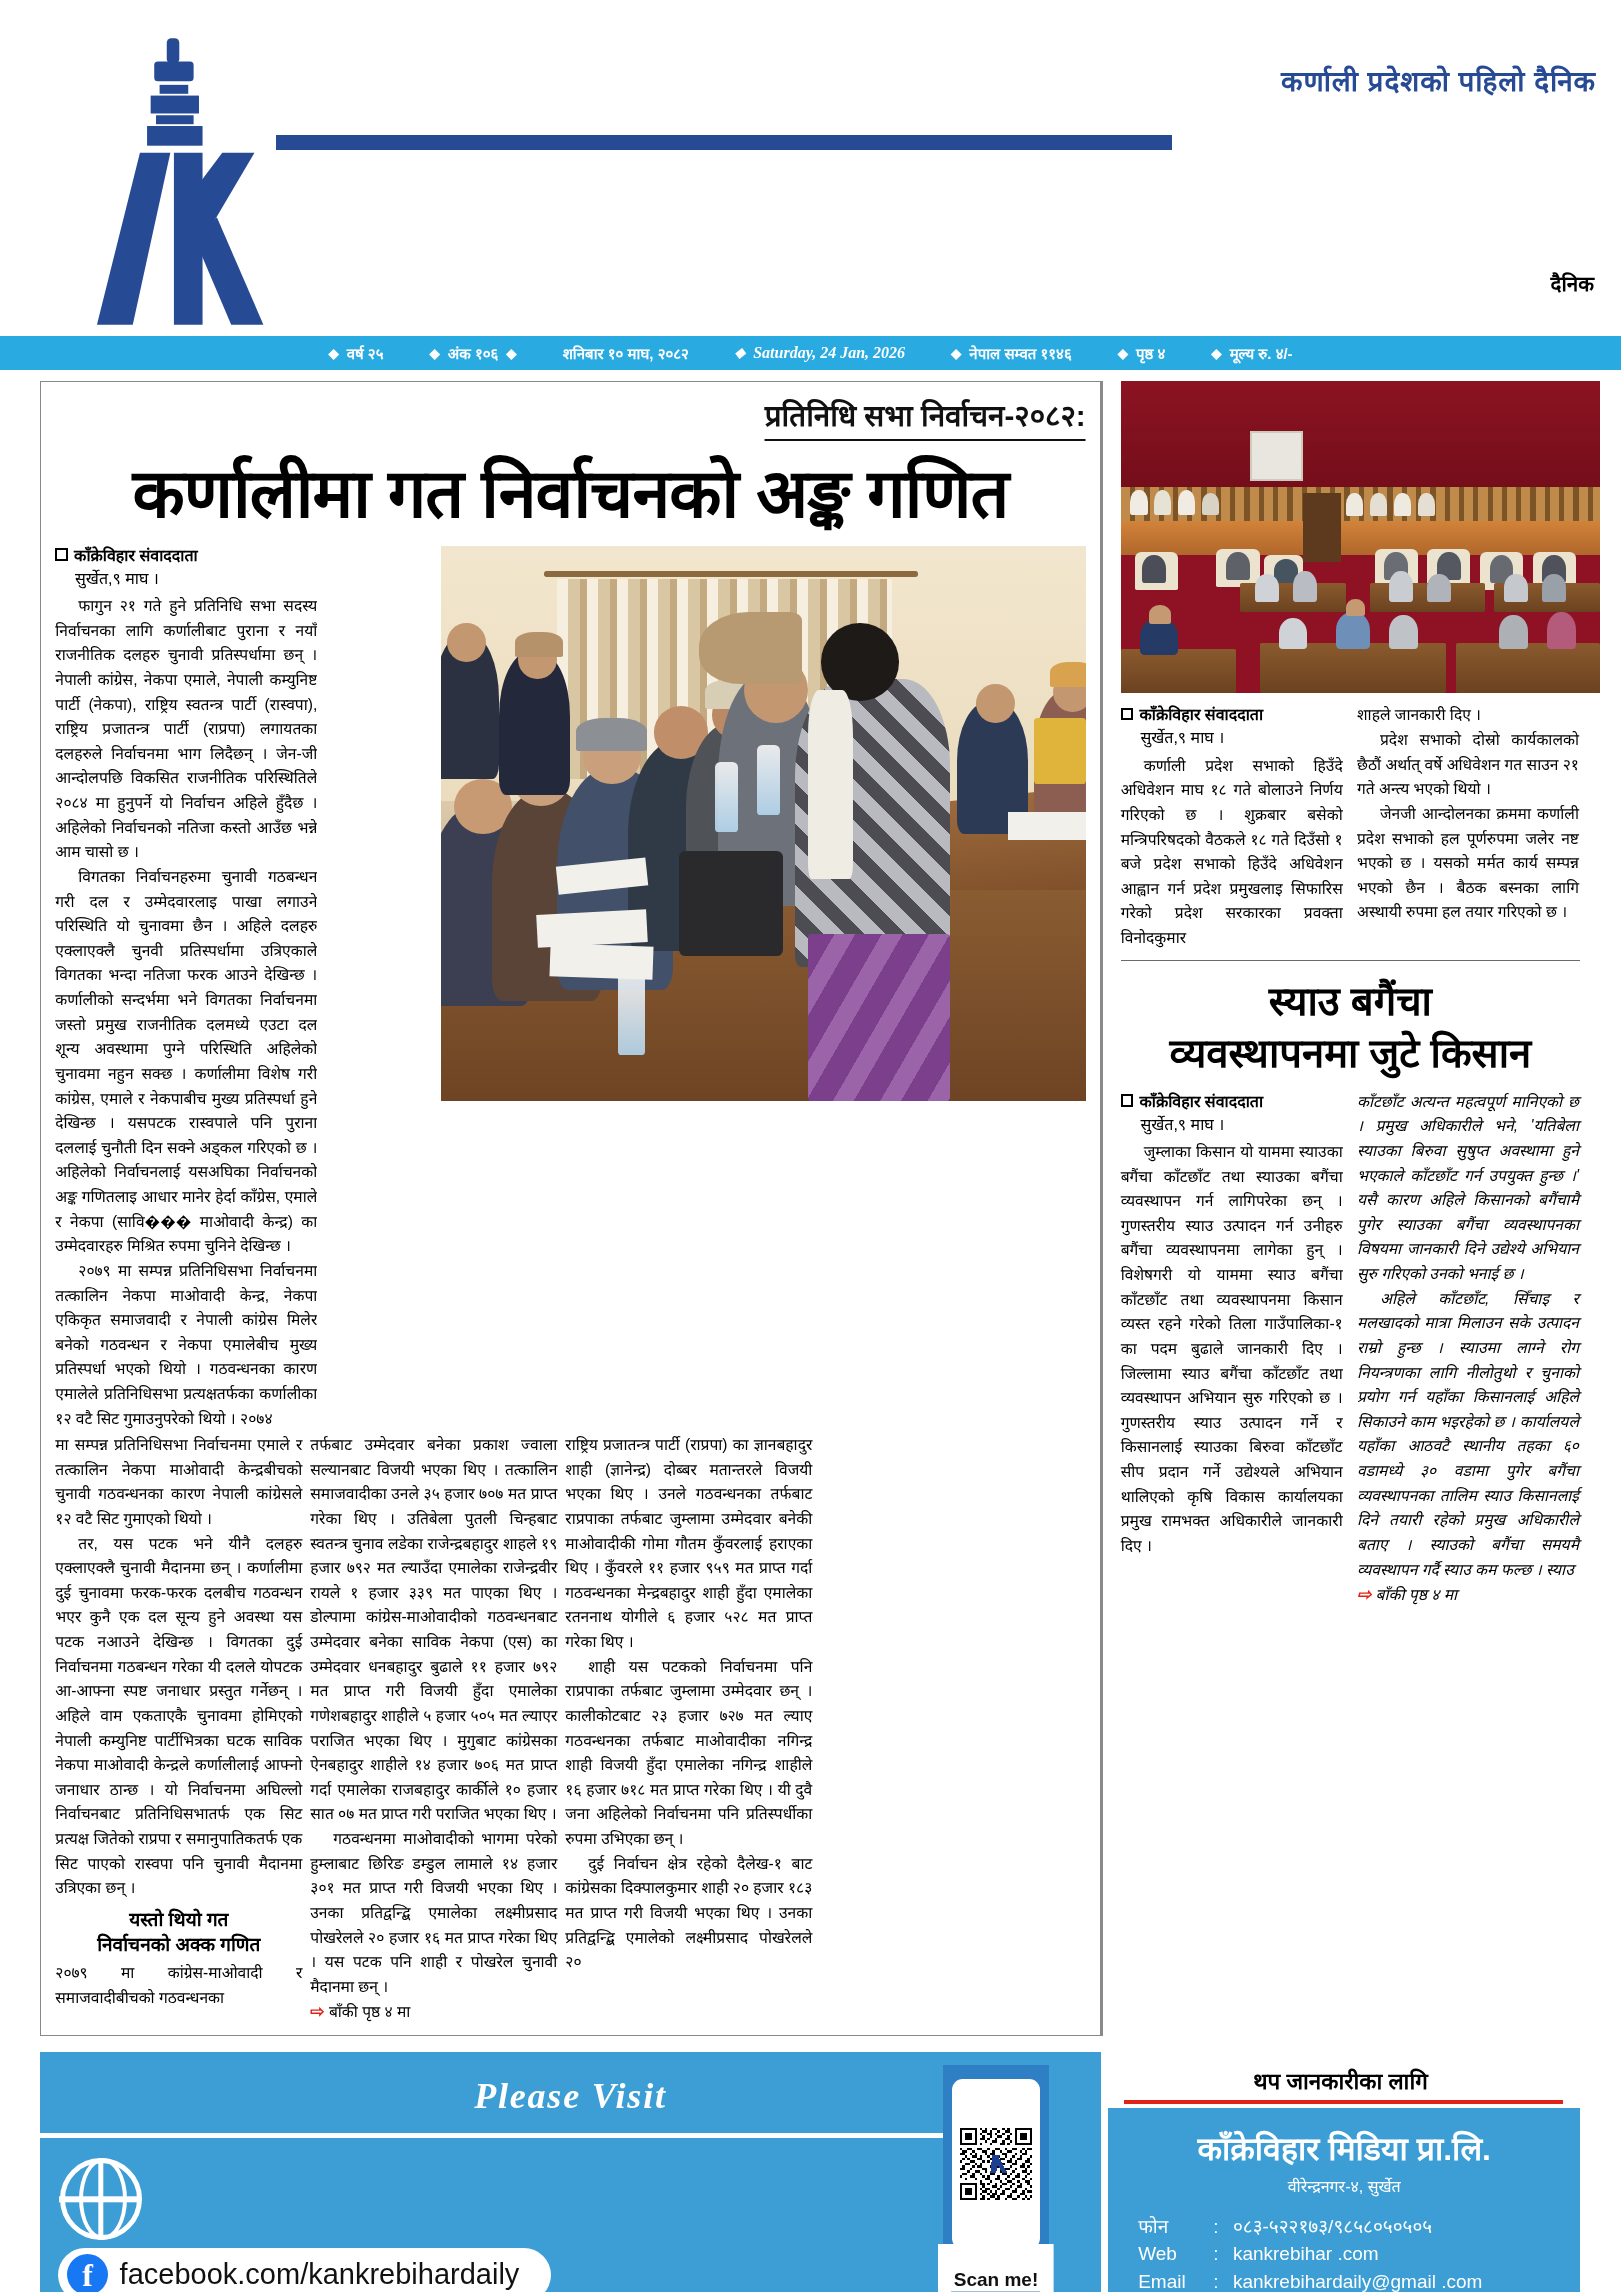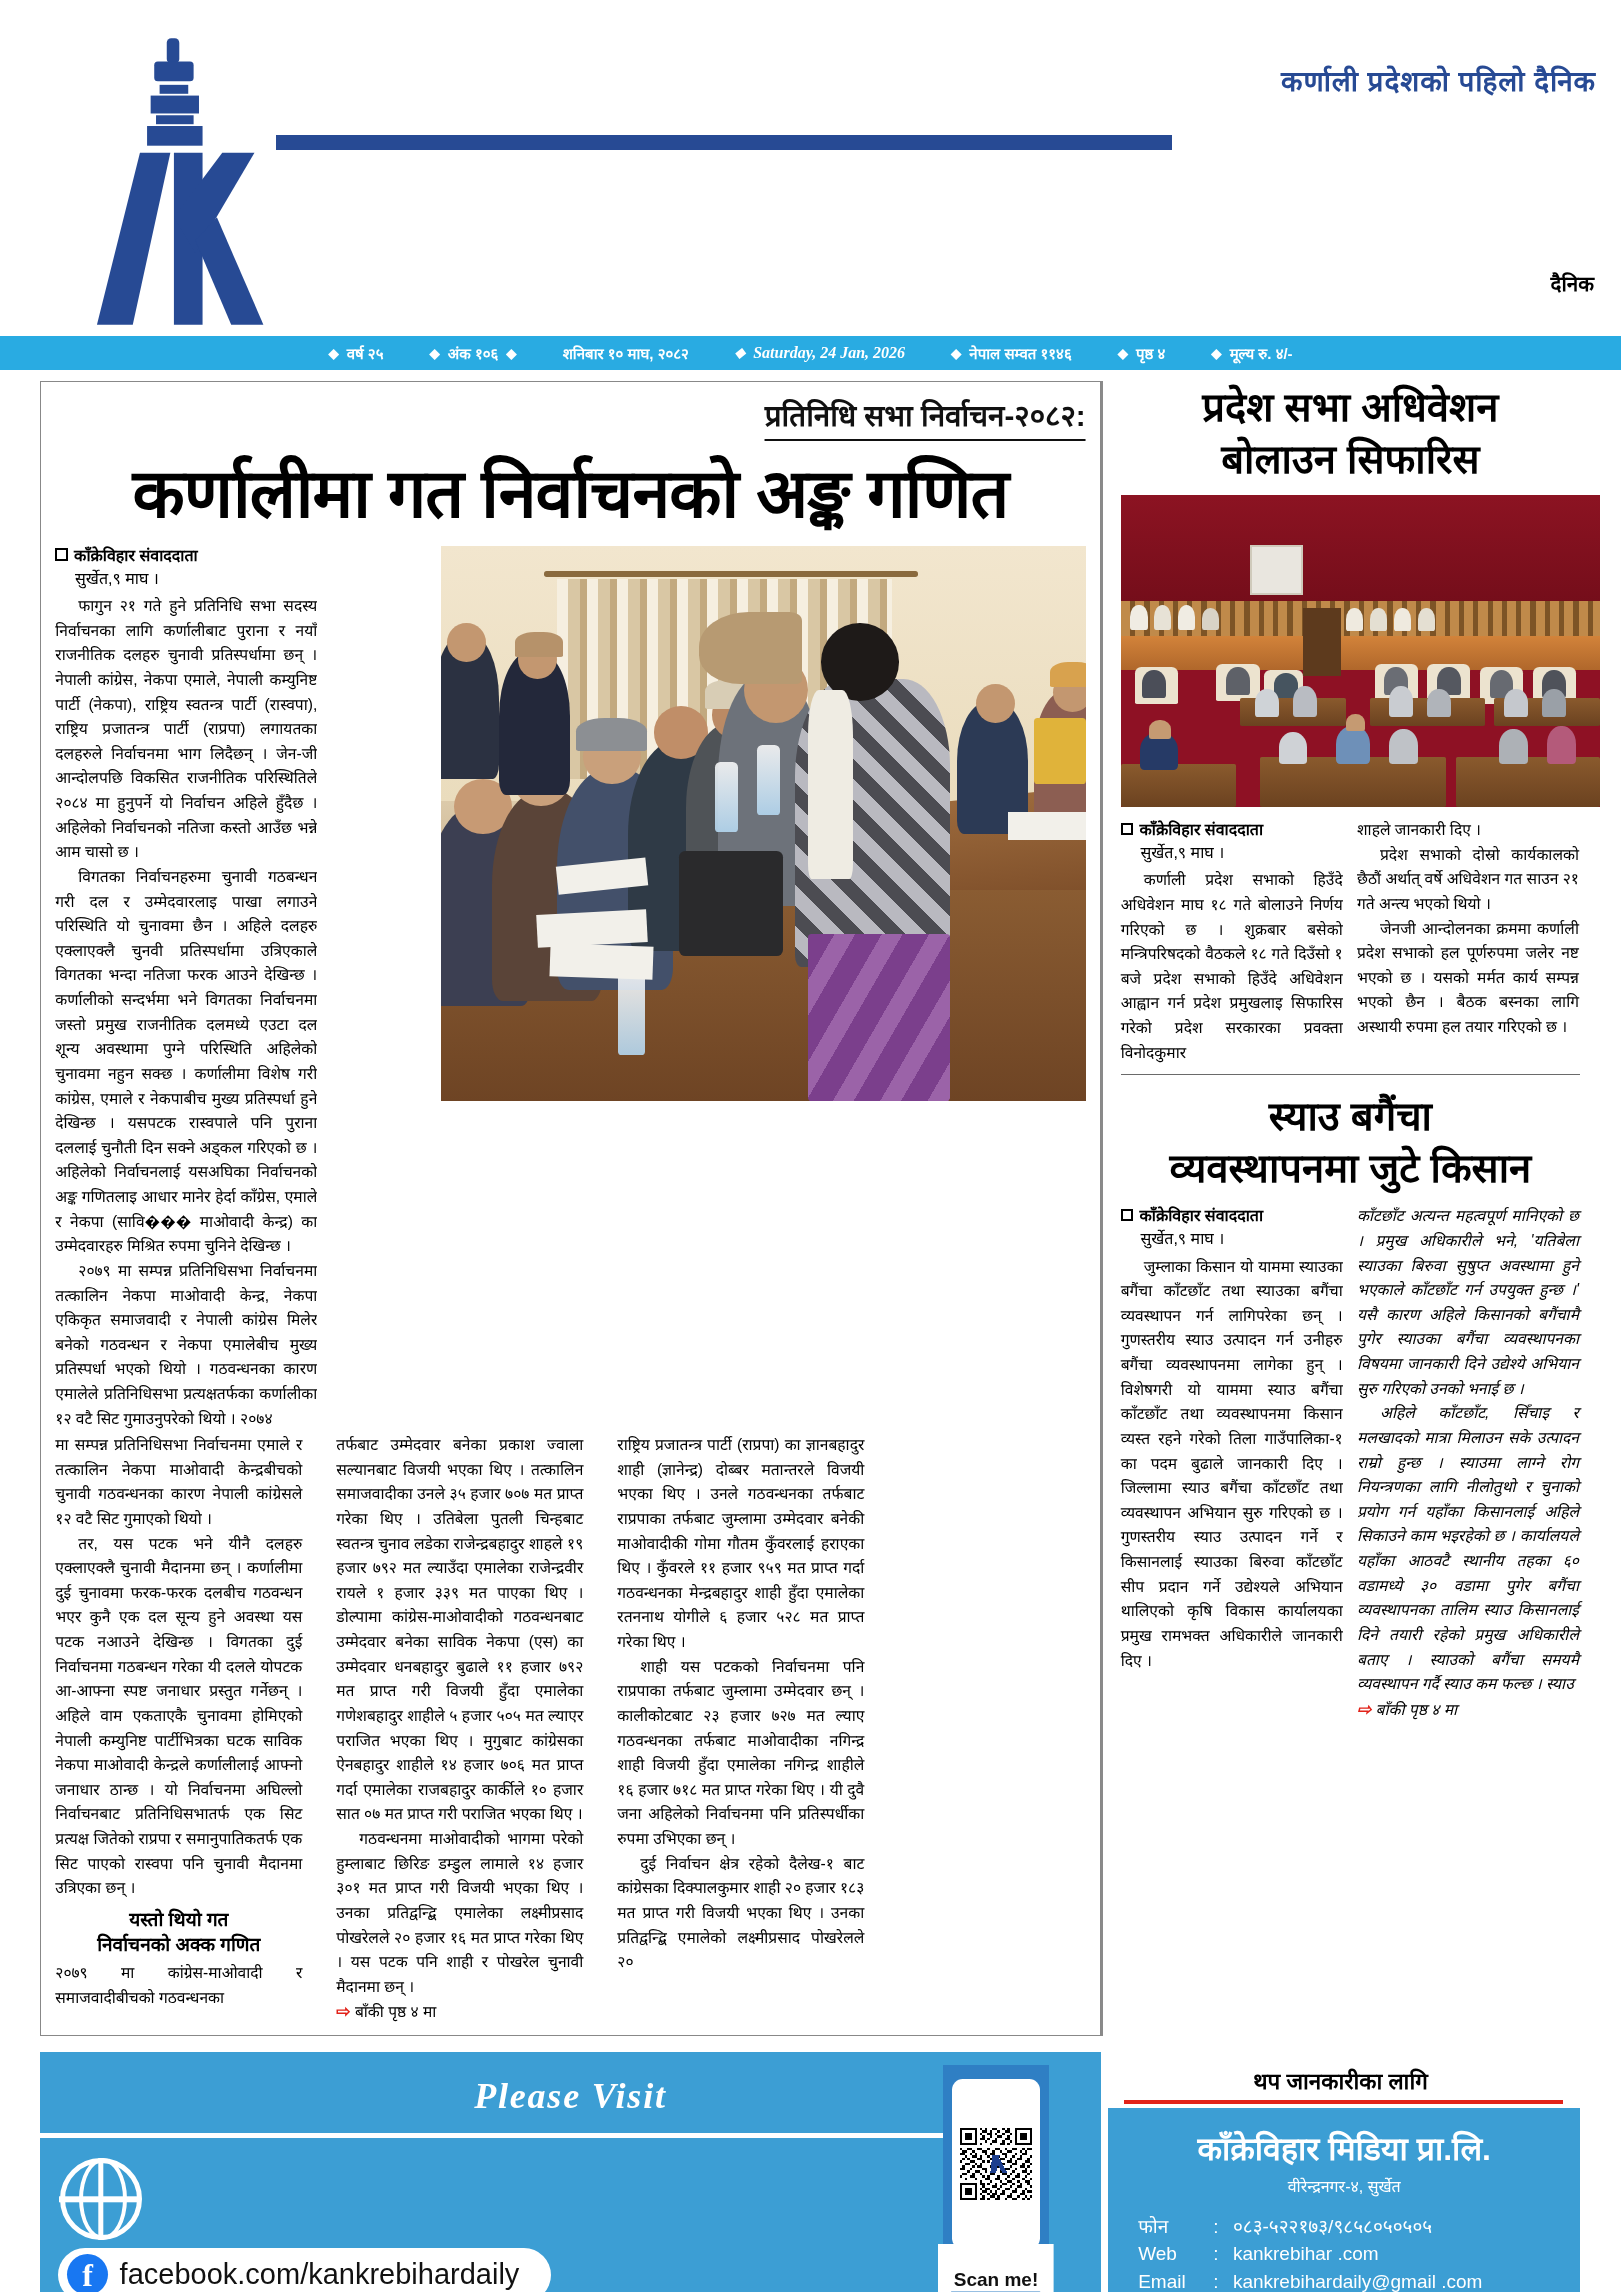--- a/index.html
+++ b/index.html
@@ -549,21 +549,21 @@
             <span class="sq"></span>
             <span>काँक्रेविहार संवाददाता</span>
           </div>
           <div class="dateline">सुर्खेत,९ माघ  ।</div>
           <p class="body">फागुन २१ गते हुने प्रतिनिधि सभा सदस्य निर्वाचनका लागि कर्णालीबाट पुराना र नयाँ राजनीतिक दलहरु चुनावी प्रतिस्पर्धामा छन् । नेपाली कांग्रेस, नेकपा एमाले, नेपाली कम्युनिष्ट पार्टी (नेकपा), राष्ट्रिय स्वतन्त्र पार्टी (रास्वपा), राष्ट्रिय प्रजातन्त्र पार्टी (राप्रपा) लगायतका दलहरुले निर्वाचनमा भाग लिदैछन् । जेन-जी आन्दोलपछि विकसित राजनीतिक परिस्थितिले २०८४ मा हुनुपर्ने यो निर्वाचन अहिले हुँदैछ । अहिलेको निर्वाचनको नतिजा कस्तो आउँछ भन्ने आम चासो छ ।</p>
           <p class="body">विगतका निर्वाचनहरुमा चुनावी गठबन्धन गरी दल र उम्मेदवारलाइ पाखा लगाउने परिस्थिति यो चुनावमा छैन । अहिले दलहरु एक्लाएक्लै चुनवी प्रतिस्पर्धामा उत्रिएकाले विगतका भन्दा नतिजा फरक आउने देखिन्छ । कर्णालीको सन्दर्भमा भने विगतका निर्वाचनमा जस्तो प्रमुख राजनीतिक दलमध्ये एउटा दल शून्य अवस्थामा पुग्ने परिस्थिति अहिलेको चुनावमा नहुन सक्छ । कर्णालीमा विशेष गरी कांग्रेस, एमाले र नेकपाबीच मुख्य प्रतिस्पर्धा हुने देखिन्छ । यसपटक रास्वपाले पनि पुराना दललाई चुनौती दिन सक्ने अड्कल गरिएको छ । अहिलेको निर्वाचनलाई यसअघिका निर्वाचनको अङ्क गणितलाइ आधार मानेर हेर्दा काँग्रेस, एमाले र नेकपा (सावि��� माओवादी केन्द्र) का उम्मेदवारहरु मिश्रित रुपमा चुनिने देखिन्छ ।</p>
           <p class="body">२०७९ मा सम्पन्न प्रतिनिधिसभा निर्वाचनमा तत्कालिन नेकपा माओवादी केन्द्र, नेकपा एकिकृत समाजवादी र नेपाली कांग्रेस मिलेर बनेको गठवन्धन र नेकपा एमालेबीच मुख्य प्रतिस्पर्धा भएको थियो । गठवन्धनका कारण एमालेले प्रतिनिधिसभा प्रत्यक्षतर्फका कर्णालीका १२ वटै सिट गुमाउनुपरेको थियो । २०७४</p>
         </div>
       </div>
 
-      <div style="display:flex; gap:34px; margin-top:1.8px;">
+      <div style="display:flex; gap:8px; margin-top:1.8px;">
         <div style="width:247px;">
           <p class="body nf">मा सम्पन्न प्रतिनिधिसभा निर्वाचनमा एमाले र तत्कालिन नेकपा माओवादी केन्द्रबीचको चुनावी गठवन्धनका कारण नेपाली कांग्रेसले १२ वटै सिट गुमाएको थियो ।</p>
           <p class="body">तर, यस पटक भने यीनै दलहरु एक्लाएक्लै चुनावी मैदानमा छन् । कर्णालीमा दुई चुनावमा फरक-फरक दलबीच गठवन्धन भएर कुनै एक दल सून्य हुने अवस्था यस पटक नआउने देखिन्छ । विगतका दुई निर्वाचनमा गठबन्धन गरेका यी दलले योपटक आ-आफ्ना स्पष्ट जनाधार प्रस्तुत गर्नेछन् । अहिले वाम एकताएकै चुनावमा होमिएको नेपाली कम्युनिष्ट पार्टीभित्रका घटक साविक नेकपा माओवादी केन्द्रले कर्णालीलाई आफ्नो जनाधार ठान्छ । यो निर्वाचनमा अघिल्लो निर्वाचनबाट प्रतिनिधिसभातर्फ एक सिट प्रत्यक्ष जितेको राप्रपा र समानुपातिकतर्फ एक सिट पाएको रास्वपा पनि चुनावी मैदानमा उत्रिएका छन् ।</p>
           <div class="subhead">यस्तो थियो गत<br>निर्वाचनको अक्क गणित</div>
           <p class="body nf">२०७९ मा कांग्रेस-माओवादी र समाजवादीबीचको गठवन्धनका</p>
         </div>
         <div style="width:247px;">
           <p class="body nf">तर्फबाट उम्मेदवार बनेका प्रकाश ज्वाला सल्यानबाट विजयी भएका थिए । तत्कालिन समाजवादीका उनले ३५ हजार ७०७ मत प्राप्त गरेका थिए । उतिबेला पुतली चिन्हबाट स्वतन्त्र चुनाव लडेका राजेन्द्रबहादुर शाहले १९ हजार ७९२ मत ल्याउँदा एमालेका राजेन्द्रवीर रायले १ हजार ३३९ मत पाएका थिए । डोल्पामा कांग्रेस-माओवादीको गठवन्धनबाट उम्मेदवार बनेका साविक नेकपा (एस) का उम्मेदवार धनबहादुर बुढाले ११ हजार ७९२ मत प्राप्त गरी विजयी हुँदा एमालेका गणेशबहादुर शाहीले ५ हजार ५०५ मत ल्याएर पराजित भएका थिए । मुगुबाट कांग्रेसका ऐनबहादुर शाहीले १४ हजार ७०६ मत प्राप्त गर्दा एमालेका राजबहादुर कार्कीले १० हजार सात ०७ मत प्राप्त गरी पराजित भएका थिए ।</p>
           <p class="body">गठवन्धनमा माओवादीको भागमा परेको हुम्लाबाट छिरिङ डम्डुल लामाले १४ हजार ३०१ मत प्राप्त गरी विजयी भएका थिए । उनका प्रतिद्वन्द्बि एमालेका लक्ष्मीप्रसाद पोखरेलले २० हजार १६ मत प्राप्त गरेका थिए । यस पटक पनि शाही र पोखरेल चुनावी मैदानमा छन् ।</p>
           <p class="body nf">
@@ -576,21 +576,20 @@
           <p class="body">शाही यस पटकको निर्वाचनमा पनि राप्रपाका तर्फबाट जुम्लामा उम्मेदवार छन् । कालीकोटबाट २३ हजार ७२७ मत ल्याए गठवन्धनका तर्फबाट माओवादीका नगिन्द्र शाही विजयी हुँदा एमालेका नगिन्द्र शाहीले १६ हजार ७१८ मत प्राप्त गरेका थिए । यी दुवै जना अहिलेको निर्वाचनमा पनि प्रतिस्पर्धीका रुपमा उभिएका छन् ।</p>
           <p class="body">दुई निर्वाचन क्षेत्र रहेको दैलेख-१ बाट कांग्रेसका दिक्पालकुमार शाही २० हजार १८३ मत प्राप्त गरी विजयी भएका थिए । उनका प्रतिद्वन्द्बि एमालेको लक्ष्मीप्रसाद पोखरेलले २०</p>
         </div>
       </div>
     </div>
 
     <div class="right-block">
       <div class="divider-v"></div>
 
       <div>
-        <div class="headline-right">प्रदेश सभा अधिवेशन<br>बोलाउन सिफारिस</div>
 
         <div class="photo photo-assembly">
           <div class="ph-bg"></div>
           <div class="ph-backwall"></div>
           <div class="ph-win" style="left:27%; top:16%; width:11%; height:16%;"></div>
           <div class="ph-balrail"></div>
           <div class="ph-panel"></div>
           <div class="ph-floor"></div>
 
           <div class="ph-person" style="left:2%;  top:35%; width:3.6%; height:8%;  background:#f0ece3;"></div>

